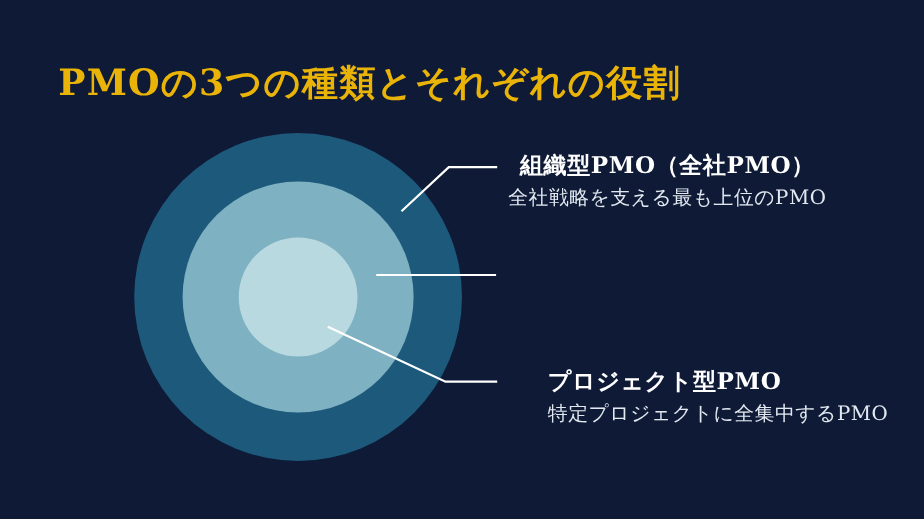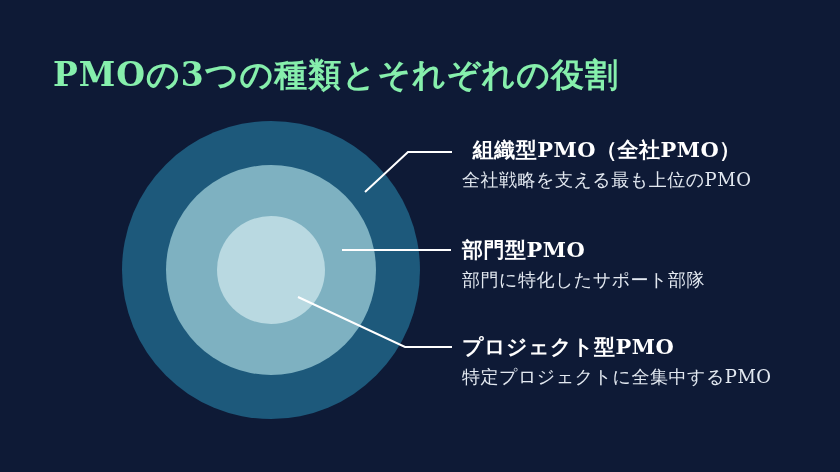--- a/index.html
+++ b/index.html
@@ -14,21 +14,21 @@
     height: 472px;
     overflow: hidden;
     background: #0e1a36;
   }
   .slide-title {
     position: absolute;
     top: 34px;
     left: 0;
     width: 672px;
     text-align: center;
-    color: #86efac;
+    color: #eab308;
     font-size: 33px;
     font-weight: 700;
     letter-spacing: 1px;
     line-height: 1.15;
   }
   .diagram-svg {
     position: absolute;
     top: 0;
     left: 0;
   }
@@ -48,21 +48,21 @@
     margin-top: 7px;
     font-size: 18px;
     font-weight: 400;
     line-height: 20px;
     color: #e2e8f0;
     letter-spacing: 0.5px;
     white-space: nowrap;
   }
   #label-organizational { top: 137px; text-align: center; }
   #label-departmental   { top: 237px; }
-  #label-project        { top: 334px; }
+  #label-project        { top: 334px; margin-left: 36px; }
 </style>
 </head>
 <body>
 
 <div class="slide">
 
   <h1 class="slide-title">PMOの3つの種類とそれぞれの役割</h1>
 
   <svg class="diagram-svg" width="840" height="472" viewBox="0 0 840 472" aria-hidden="true">
 
@@ -73,23 +73,19 @@
     <polyline points="365,192 408,152 452,152" fill="none" stroke-width="2" stroke="#ffffff"></polyline>
     <polyline points="342,250 451,250" fill="none" stroke-width="2" stroke="#ffffff"></polyline>
     <polyline points="298,297 405,347 452,347" fill="none" stroke-width="2" stroke="#ffffff"></polyline>
   </svg>
 
   <div class="label-block" id="label-organizational">
     <div class="heading">組織型PMO（全社PMO）</div>
     <div class="desc">全社戦略を支える最も上位のPMO</div>
   </div>
 
-  <div class="label-block" id="label-departmental">
-    <div class="heading">部門型PMO</div>
-    <div class="desc">部門に特化したサポート部隊</div>
-  </div>
 
   <div class="label-block" id="label-project">
     <div class="heading">プロジェクト型PMO</div>
     <div class="desc">特定プロジェクトに全集中するPMO</div>
   </div>
 
 </div>
 
 </body></html>

